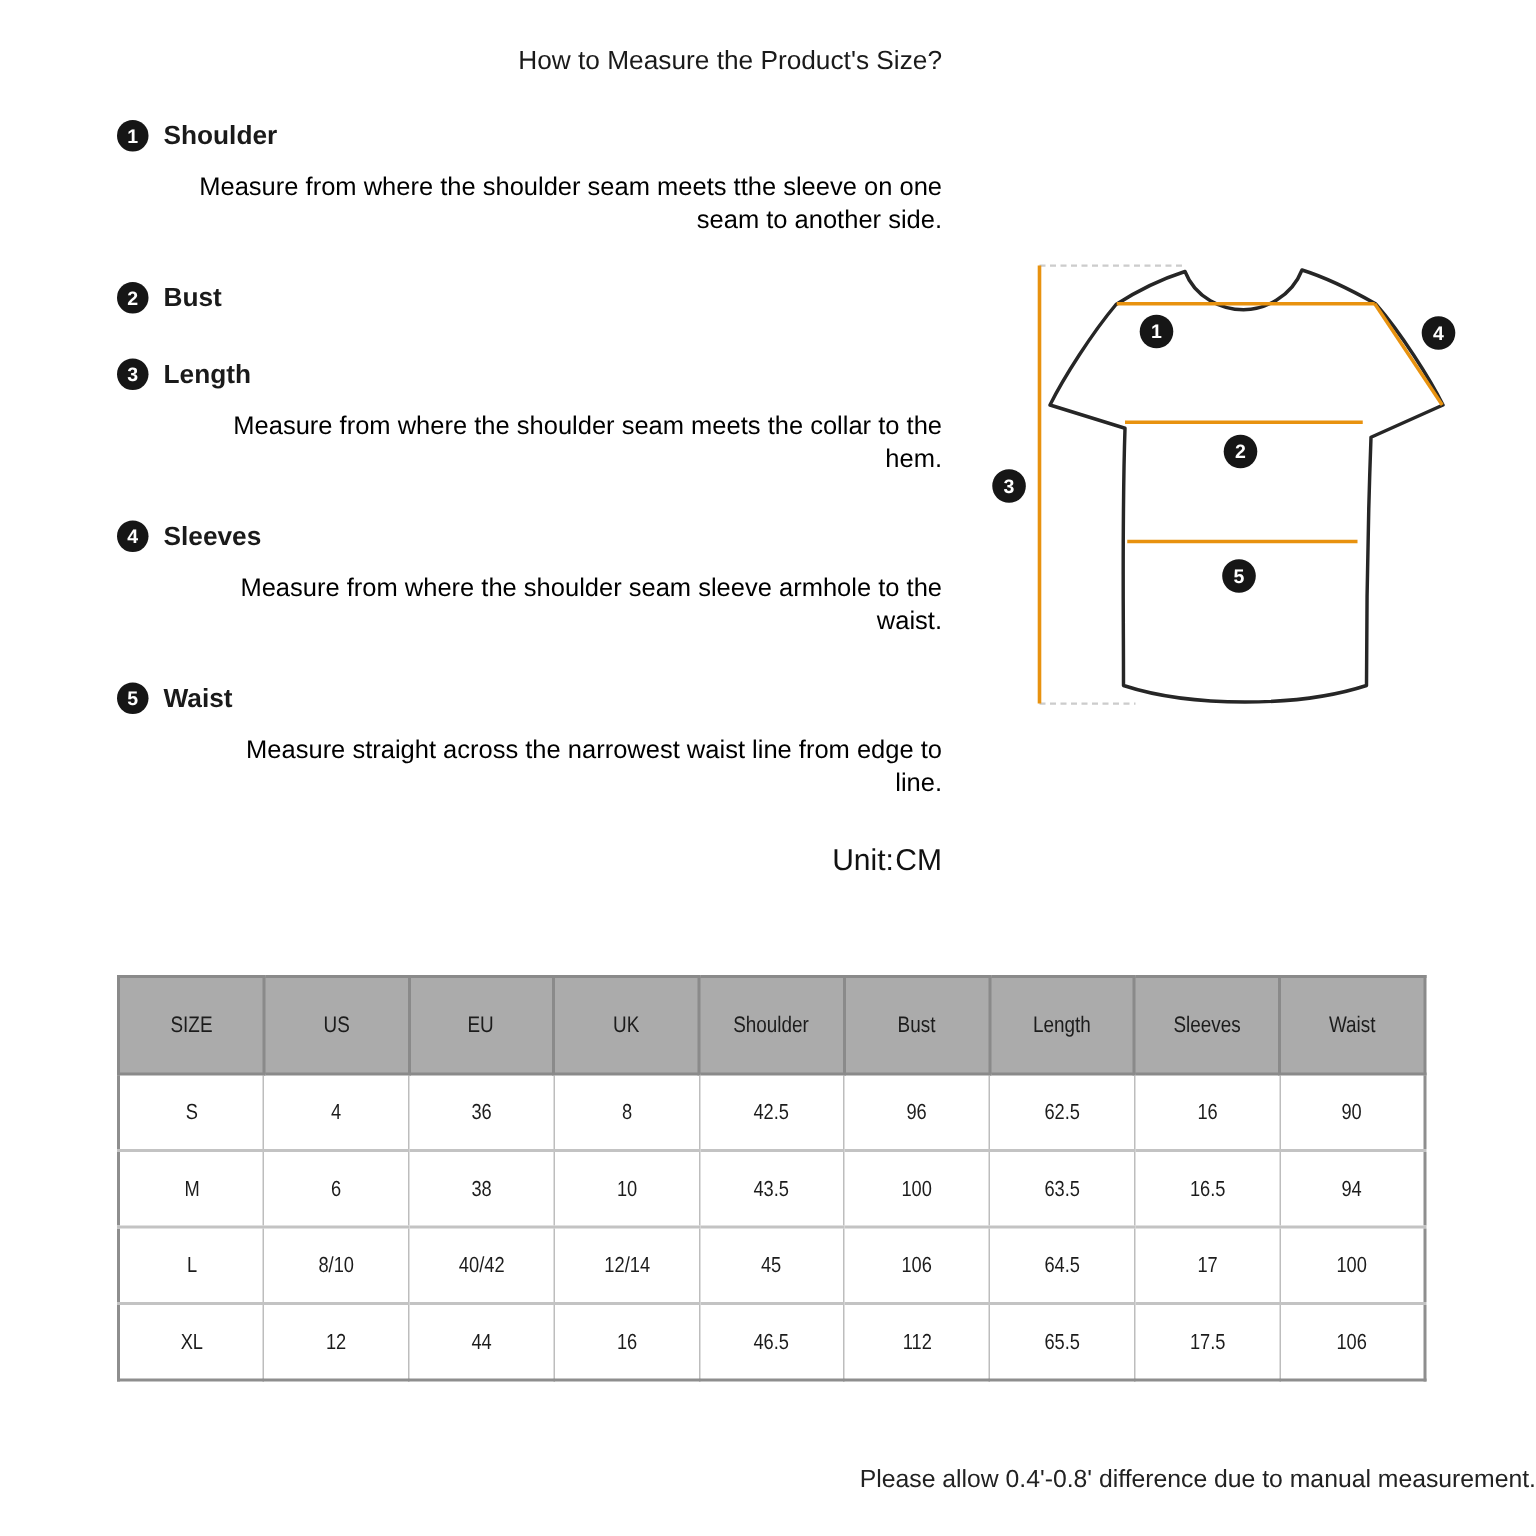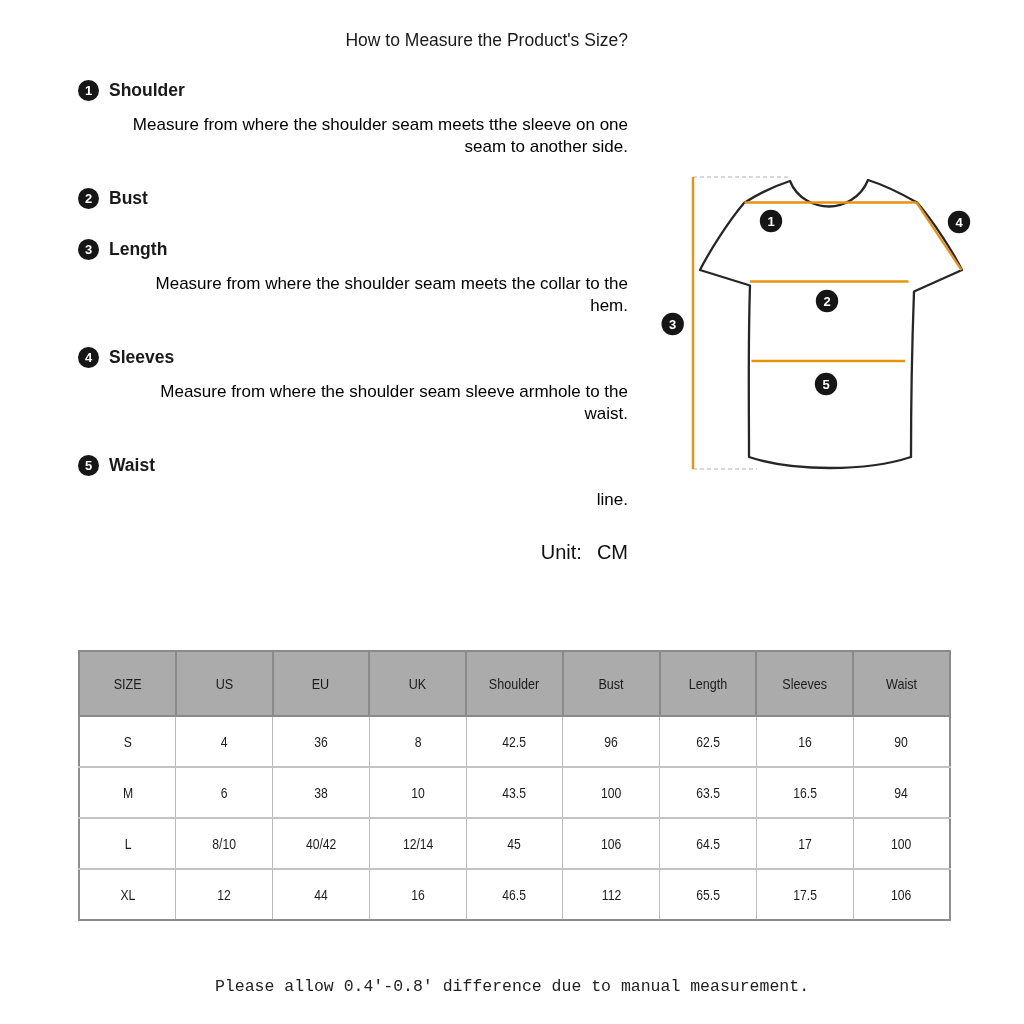--- a/index.html
+++ b/index.html
@@ -17,21 +17,21 @@
   .badge {
     width:21px; height:21px; border-radius:50%;
     background:var(--marker, #161616); color:#ffffff;
     font-size:13px; font-weight:700;
     display:flex; align-items:center; justify-content:center;
     flex:0 0 auto; padding-bottom:1px; box-sizing:border-box;
   }
   .sec-label { font-size:17.5px; font-weight:700; }
   .sec-desc { font-size:17px; line-height:22px; font-weight:400; color:#000000; }
   .unit-line { margin-top:12px; font-size:20px; color:#111; }
-  .unit-line .unit-value { margin-left:15px; }
+  .unit-line .unit-value { margin-left:1px; }
 
   
   .diagram { position:absolute; left:660px; top:160px; width:330px; height:330px; }
 
   
   .table-wrap { position:absolute; left:78px; top:650px; width:772px; }
   table.size-table {
     border-collapse:collapse; table-layout:fixed; width:873px;
     border:2px solid #8e8e8e;
   }
@@ -43,21 +43,21 @@
   table.size-table td {
     height:49px; background:#ffffff;
     border:1.5px solid #bdbdbd; border-top:2px solid #c3c3c3;
     text-align:center; font-size:14.5px; color:#1c1c1c; padding:0;
   }
   table.size-table tbody tr:first-child td { border-top:2px solid #8a8a8a; }
   .cond { display:inline-block; transform:scaleX(0.84); transform-origin:center; white-space:nowrap; }
 
   .footer-note {
     position:absolute; left:0; top:977px; width:1024px;
-    text-align:center; font-size:16.5px; color:#222;font-family:Liberation Mono, monospace;
+    text-align:right; font-size:16.5px; color:#222;
   }
 </style>
 </head>
 <body>
 
 <div class="left-col">
   <div class="page-title">How to Measure the Product's Size?</div>
 
   <div class="section">
     <div class="sec-head">
@@ -98,20 +98,21 @@
       <div>waist.</div>
     </div>
   </div>
 
   <div class="section">
     <div class="sec-head">
       <span class="badge">5</span>
       <span class="sec-label">Waist</span>
     </div>
     <div class="sec-desc">
+      <div>Measure straight across the narrowest waist line from edge to</div>
       <div>line.</div>
     </div>
   </div>
 
   <div class="unit-line">
     <span>Unit:</span><span class="unit-value">CM</span>
   </div>
 </div>
 
 <div class="diagram">

